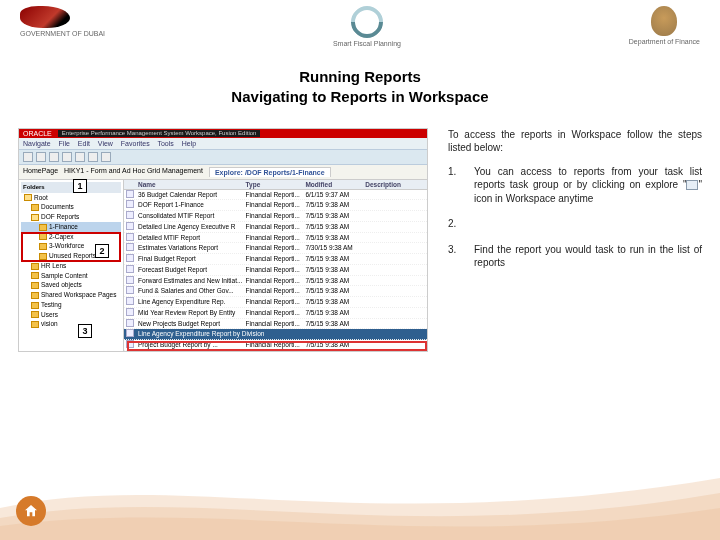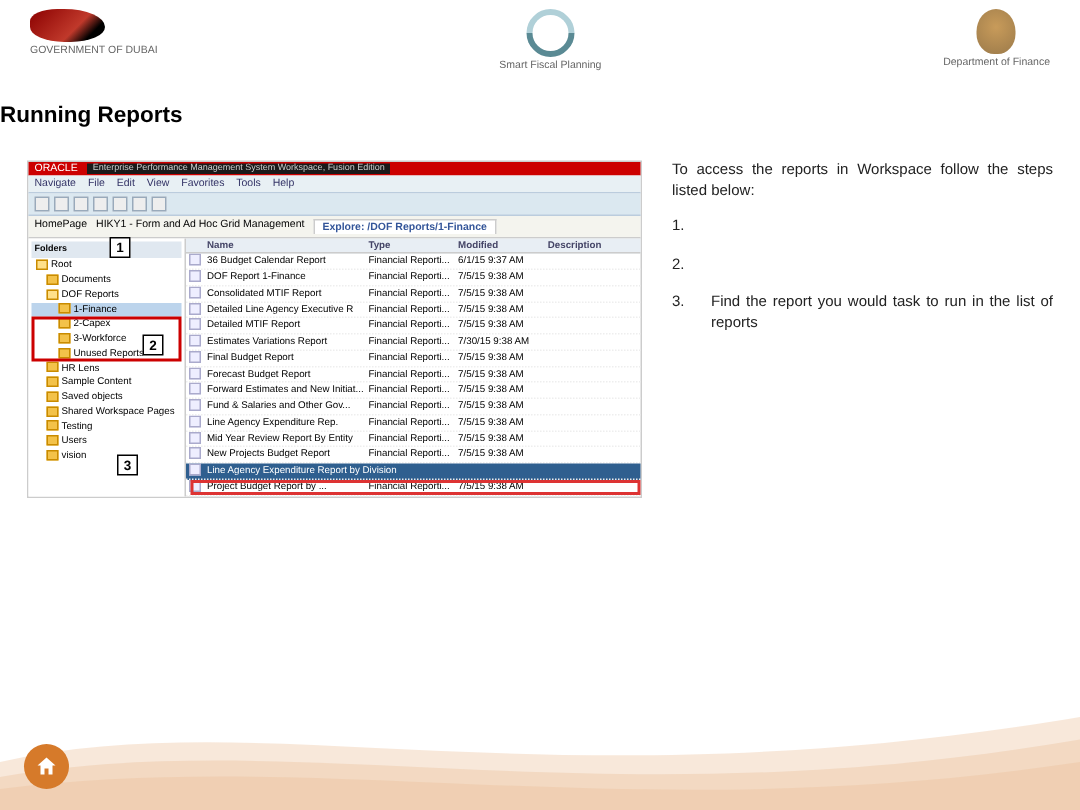--- a/index.html
+++ b/index.html
@@ -41,20 +41,21 @@
     transform: rotate(45deg);
     margin-bottom: 2px;
   }
   .logo-right .shield {
     width: 26px; height: 30px;
     background: radial-gradient(circle at 50% 40%, #c89b5a, #9b7a4a);
     border-radius: 50% 50% 45% 45%;
     margin-bottom: 2px;
   }
   .title-block {
+    text-align: center;
     margin-top: 12px;
     font-weight: bold;
     font-size: 15px;
     line-height: 1.35;
   }
   .main {
     display: flex;
     margin-top: 20px;
     padding: 0 18px;
     gap: 20px;
@@ -239,20 +240,21 @@
     <span>Smart Fiscal Planning</span>
   </div>
   <div class="logo-right">
     <div class="shield"></div>
     <span>Department of Finance</span>
   </div>
 </div>
 
 <div class="title-block">
   <div>Running Reports</div>
+  <div>Navigating to Reports in Workspace</div>
 </div>
 
 <div class="main">
   <div class="screenshot">
     <div class="oracle-bar">
       <span>ORACLE</span>
       <span class="oracle-black">Enterprise Performance Management System Workspace, Fusion Edition</span>
     </div>
     <div class="workspace-menu">
       <span>Navigate</span>
@@ -420,20 +422,21 @@
     <div class="callout c3">3</div>
     <div class="highlight-box h2"></div>
     <div class="highlight-box h3"></div>
   </div>
 
   <div class="instructions">
     <p class="intro">To access the reports in Workspace follow the steps listed below:</p>
     <ol>
       <li>
         <span class="num">1.</span>
+        <span class="txt"><span>You can access to reports from your task list reports task group or by clicking on explore "</span><span class="mini-ico"></span><span>" icon in Workspace anytime</span></span>
       </li>
       <li>
         <span class="num">2.</span>
       </li>
       <li>
         <span class="num">3.</span>
         <span class="txt">Find the report you would task to run in the list of reports</span>
       </li>
     </ol>
   </div>

